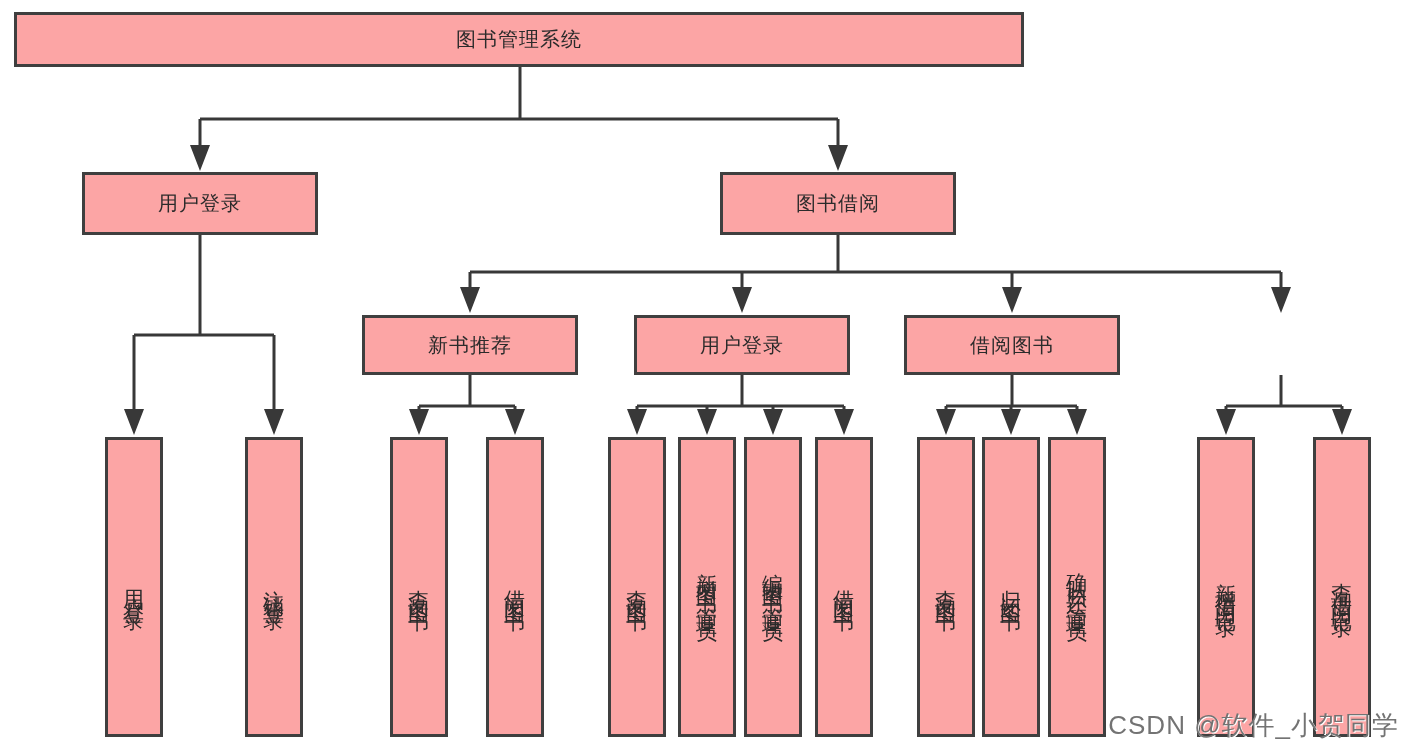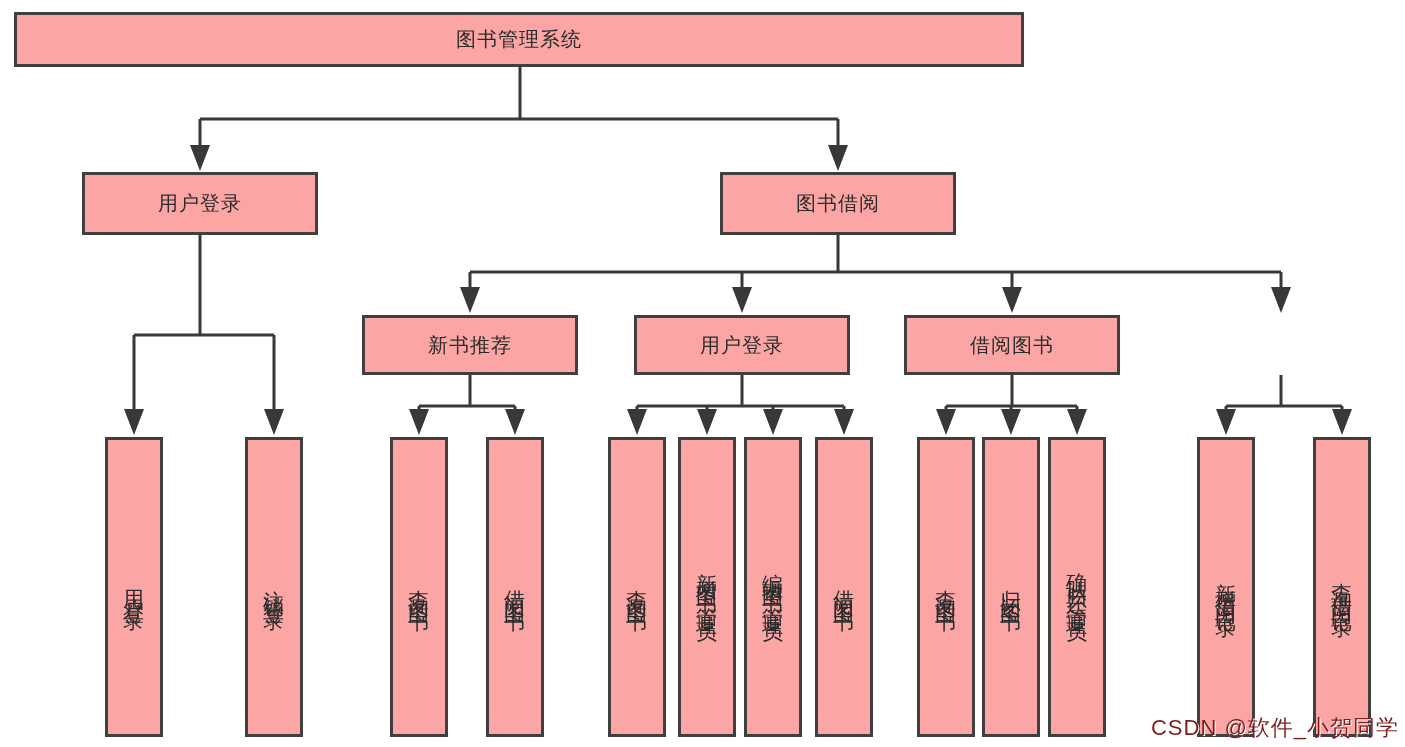--- a/index.html
+++ b/index.html
@@ -27,22 +27,22 @@
   .vbox span{
     writing-mode:vertical-rl;
     text-orientation:mixed;
     font-size:21px;
     letter-spacing:7px;
     line-height:1;
   }
   .watermark{
     position:absolute;
     right:6px;bottom:4px;
-    font-size:22px;
-    color:#7f1d1d;
+    font-size:26px;
+    color:#737373;
     letter-spacing:1px;
     text-shadow:1px 1px 0 #ffffff;
     z-index:5;
     white-space:nowrap;
     text-align:right;
   }
 </style>
 </head>
 <body>
 

